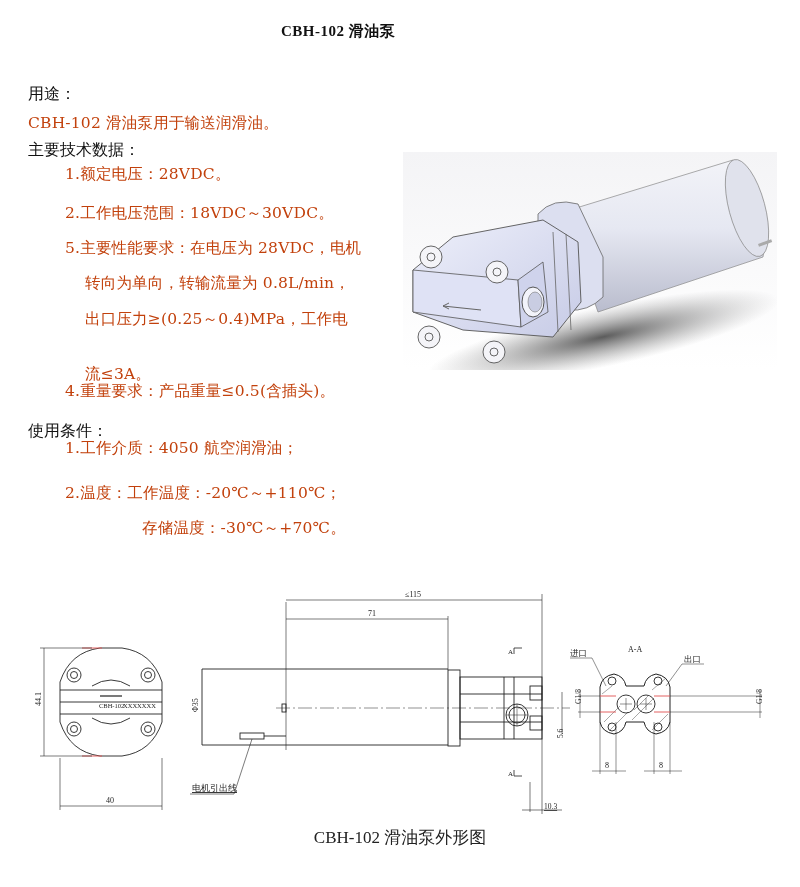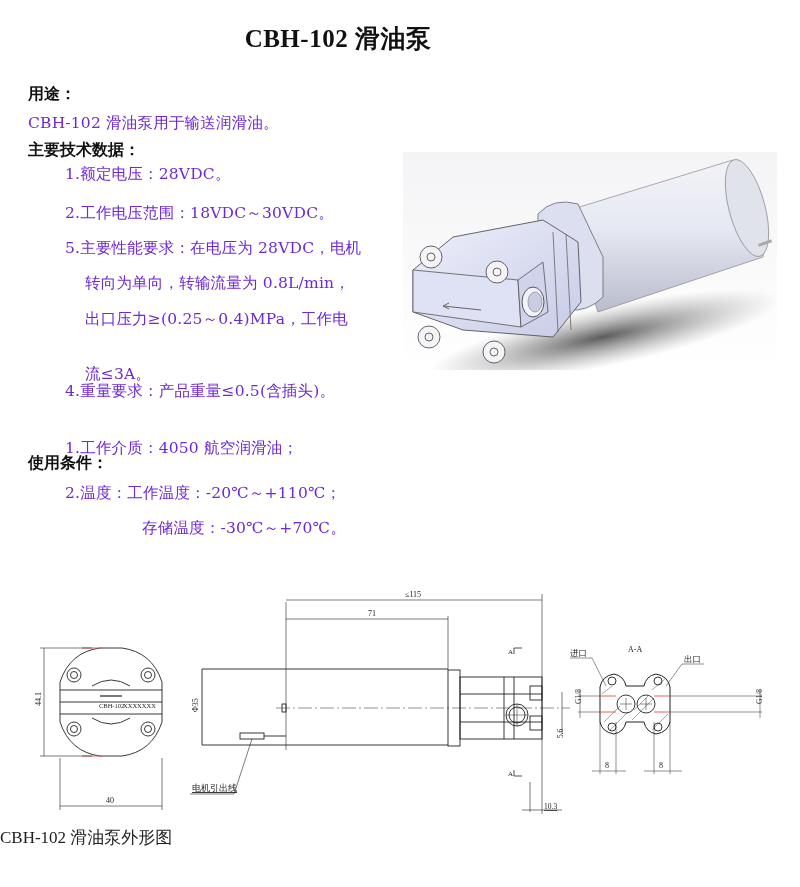--- a/index.html
+++ b/index.html
@@ -1,29 +1,29 @@
 <!DOCTYPE html>
 <html><head>
 <meta charset="utf-8">
 <style>
   html,body{margin:0;padding:0;background:#ffffff;}
   body{width:800px;height:887px;position:relative;overflow:hidden;color:#111;font-family:"DejaVu Serif","Liberation Serif",serif;}
   .abs{position:absolute;}
-  .title{left:0;width:676px;top:22px;text-align:center;font-family:"Liberation Serif","DejaVu Serif",serif;font-weight:bold;font-size:25px;letter-spacing:0.5px;}
-  .heading{font-family:"DejaVu Sans","Liberation Sans",sans-serif;font-size:16px;color:#111;font-weight:bold;}
-  .body-text{font-family:"DejaVu Serif","Liberation Serif",serif;font-size:15.5px;color:#6d28d9;white-space:nowrap;letter-spacing:0.2px;}
+  .title{left:0;width:676px;top:22px;text-align:center;font-family:"Liberation Serif","DejaVu Serif",serif;font-weight:bold;font-size:15px;letter-spacing:0.5px;}
+  .heading{font-family:"DejaVu Sans","Liberation Sans",sans-serif;font-size:16px;color:#111;}
+  .body-text{font-family:"DejaVu Serif","Liberation Serif",serif;font-size:15.5px;color:#c2410c;white-space:nowrap;letter-spacing:0.2px;}
   .h1{left:28px;top:84px;}
   .p1{left:28px;top:113px;}
   .h2{left:28px;top:140px;}
   .li{left:65px;}
   .li-cont{left:85px;}
-  .h3{left:28px;top:421px;margin-top:32px;}
+  .h3{left:28px;top:421px;}
   .photo{left:403px;top:152px;width:374px;height:218px;}
   .drawing{left:22px;top:582px;width:758px;height:240px;}
-  .caption{left:0;width:800px;top:826px;font-family:"Liberation Serif","DejaVu Serif",serif;font-size:17px;color:#222;}
+  .caption{left:0;width:800px;top:826px;text-align:center;font-family:"Liberation Serif","DejaVu Serif",serif;font-size:17px;color:#222;}
 </style>
 </head>
 <body>
 
 <div class="abs title">CBH-102 滑油泵</div>
 
 <div class="abs heading h1">用途：</div>
 <div class="abs body-text p1">CBH-102 滑油泵用于输送润滑油。</div>
 
 <div class="abs heading h2">主要技术数据：</div>

